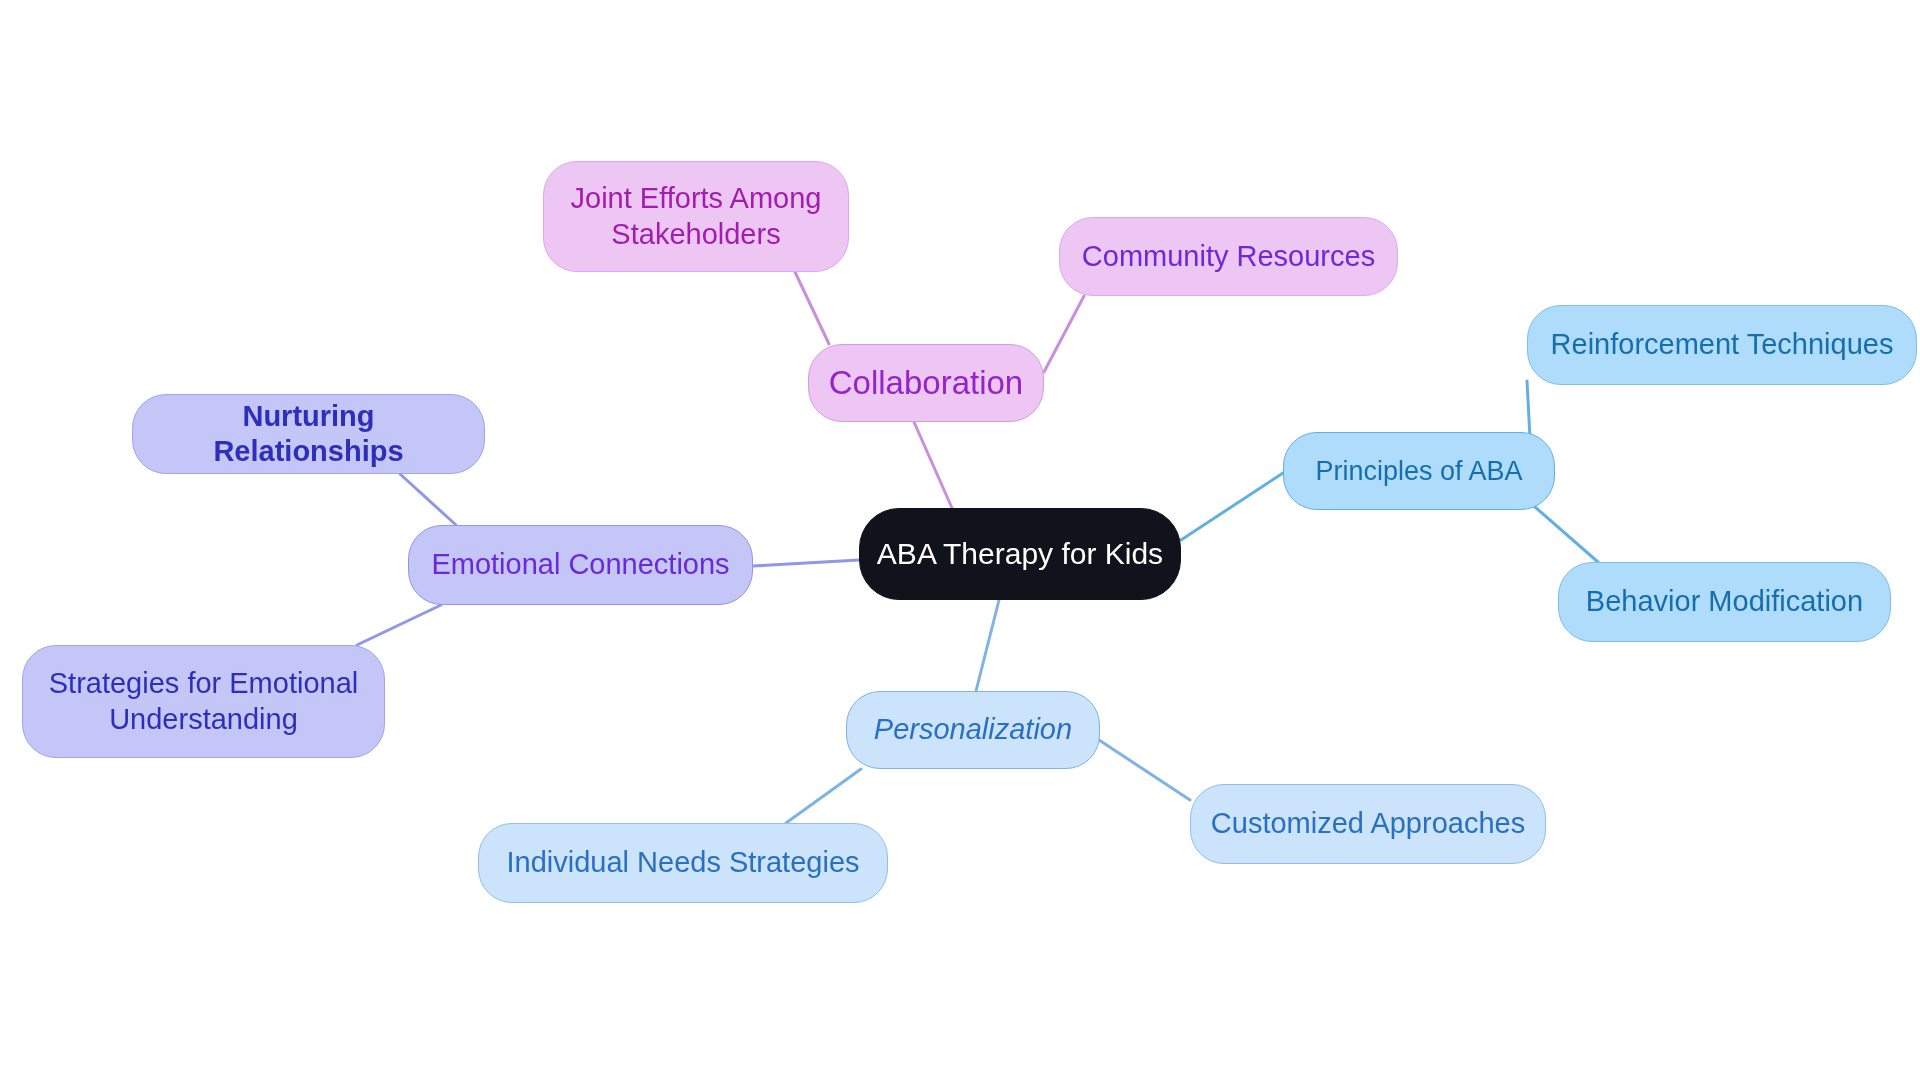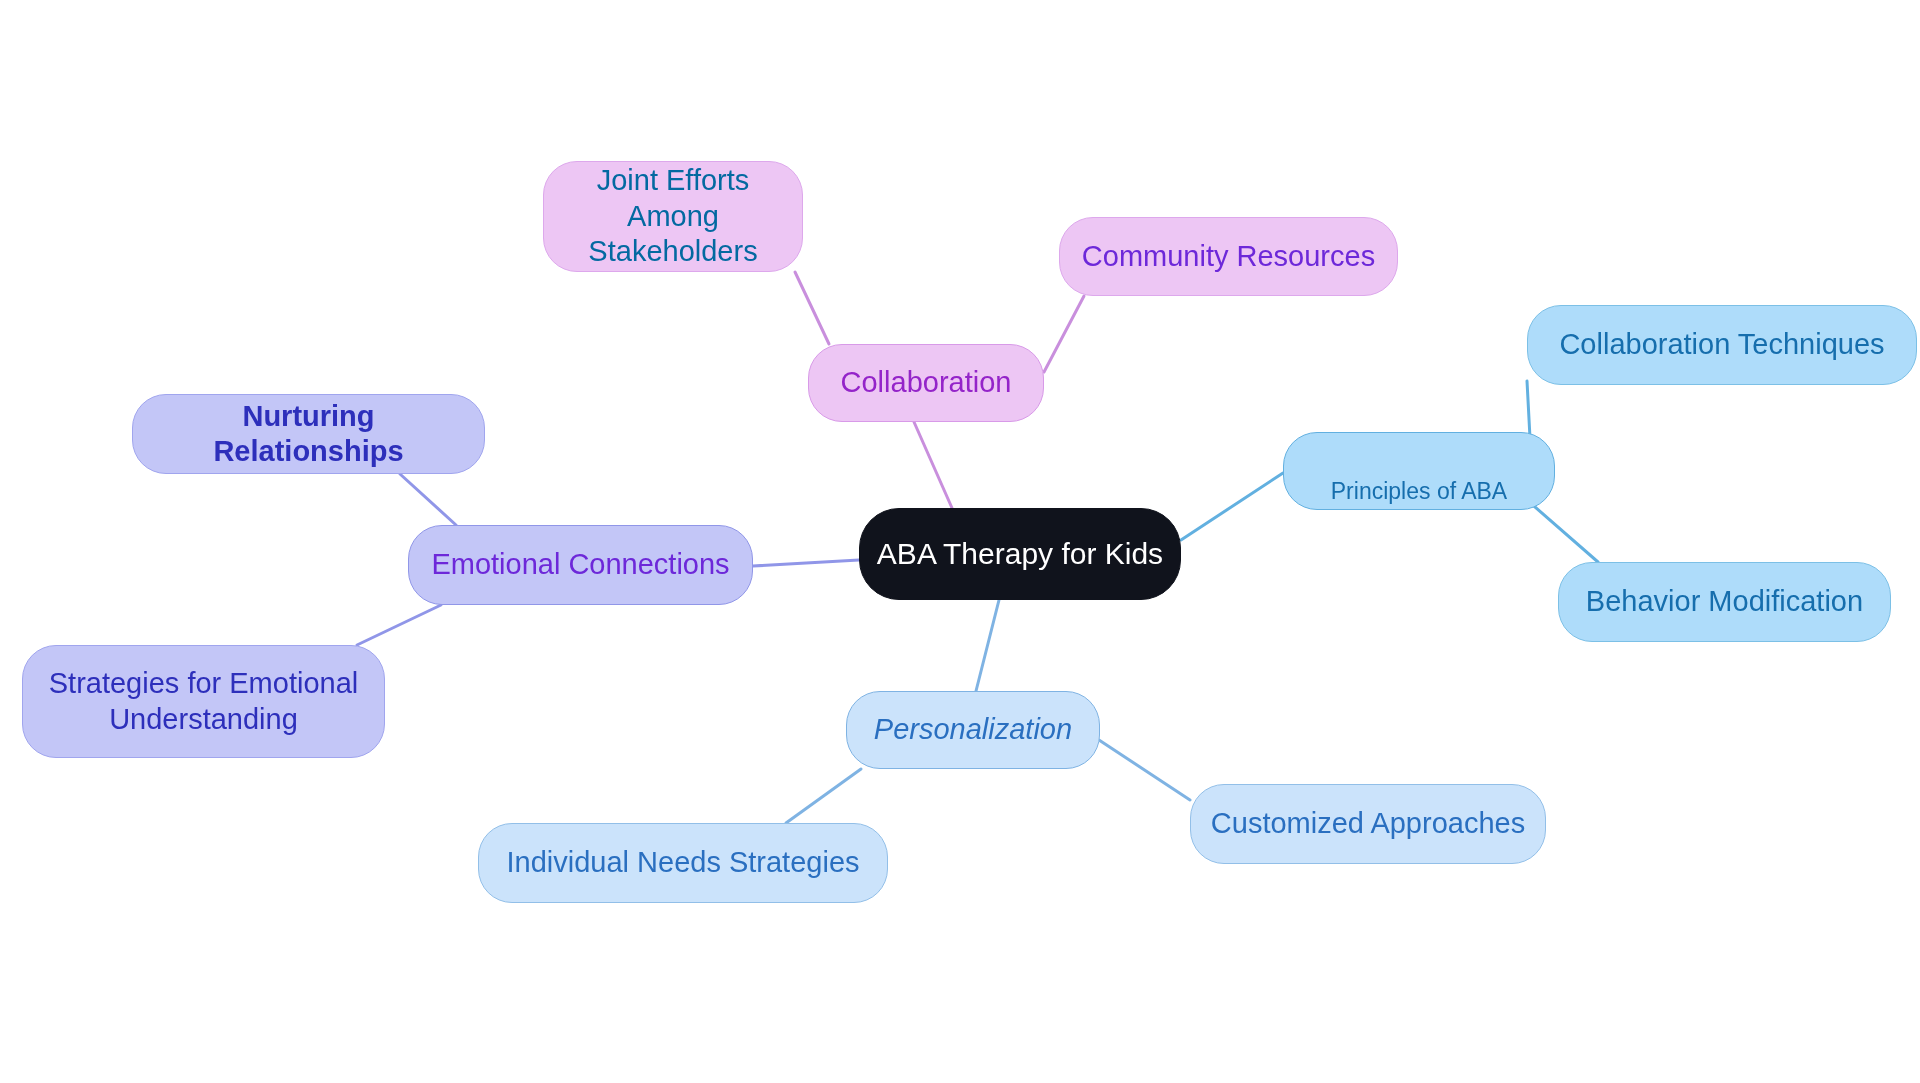--- a/index.html
+++ b/index.html
@@ -46,22 +46,21 @@
     background: #10131c;
     border-color: #10131c;
     color: #ffffff;
     font-size: 30px;
     border-radius: 40px;
   }
   .node-blue-branch {
     background: #aedcfa;
     border-color: #62b0e0;
     color: #166ead;
-    font-size: 23px;
-    align-items: flex-end;
+    font-size: 27px;
   }
   .node-blue-leaf {
     background: #aedcfa;
     border-color: #7cc0e6;
     color: #166ead;
     font-size: 29px;
   }
   .node-lightblue-branch {
     background: #cbe3fb;
     border-color: #7fb3e3;
@@ -83,21 +82,21 @@
   .node-periwinkle-leaf {
     background: #c3c6f7;
     border-color: #a0a5ee;
     color: #2d2fbb;
     font-size: 29px;
   }
   .node-pink-branch {
     background: #edc6f4;
     border-color: #d89ae8;
     color: #9424c9;
-    font-size: 29px;
+    font-size: 33px;
     align-items: center;
   }
   .node-pink-leaf {
     background: #edc6f4;
     border-color: #dda8ec;
     color: #9424c9;
     font-size: 29px;
   }
 </style>
 </head>
@@ -118,28 +117,28 @@
         <polyline points="441,605 357,645" fill="none" stroke="#9096e8" stroke-width="3" stroke-linecap="round"></polyline>
         <polyline points="952,508 914,422" fill="none" stroke="#c98fdd" stroke-width="3" stroke-linecap="round"></polyline>
         <polyline points="829,344 795,272" fill="none" stroke="#c98fdd" stroke-width="3" stroke-linecap="round"></polyline>
         <polyline points="1044,372 1084,296" fill="none" stroke="#c98fdd" stroke-width="3" stroke-linecap="round"></polyline>
       </g>
   </svg>
 
   <div id="nodes-layer">
       <div class="node node-root" style="left: 859px; top: 508px; width: 322px; height: 92px; background: rgb(16, 19, 28); color: rgb(255, 255, 255);"><span>ABA Therapy for Kids</span></div>
       <div class="node node-blue-branch" style="left: 1283px; top: 432px; width: 272px; height: 78px; background: rgb(174, 220, 250); border-color: rgb(98, 176, 224); color: rgb(22, 110, 173);"><span>Principles of ABA</span></div>
-      <div class="node node-blue-leaf" style="left: 1527px; top: 305px; width: 390px; height: 80px; background: rgb(174, 220, 250); border-color: rgb(124, 192, 230); color: rgb(22, 110, 173);"><span>Collaboration Techniques</span></div>
+      <div class="node node-blue-leaf" style="left: 1527px; top: 305px; width: 390px; height: 80px; background: rgb(174, 220, 250); border-color: rgb(124, 192, 230); color: rgb(22, 110, 173);"><span>Reinforcement Techniques</span></div>
       <div class="node node-blue-leaf" style="left: 1558px; top: 562px; width: 333px; height: 80px; background: rgb(174, 220, 250); border-color: rgb(124, 192, 230); color: rgb(22, 110, 173);"><span>Behavior Modification</span></div>
       <div class="node node-lightblue-branch" style="left: 846px; top: 691px; width: 254px; height: 78px; background: rgb(203, 227, 251); border-color: rgb(127, 179, 227); color: rgb(42, 111, 192); font-style: italic;"><span>Personalization</span></div>
       <div class="node node-lightblue-leaf" style="left: 478px; top: 823px; width: 410px; height: 80px; background: rgb(203, 227, 251); border-color: rgb(146, 191, 232); color: rgb(42, 111, 192);"><span>Individual Needs Strategies</span></div>
       <div class="node node-lightblue-leaf" style="left: 1190px; top: 784px; width: 356px; height: 80px; background: rgb(203, 227, 251); border-color: rgb(146, 191, 232); color: rgb(42, 111, 192);"><span>Customized Approaches</span></div>
       <div class="node node-periwinkle-branch" style="left: 408px; top: 525px; width: 345px; height: 80px; background: rgb(195, 198, 247); border-color: rgb(144, 150, 232); color: #6d28d9;"><span>Emotional Connections</span></div>
       <div class="node node-periwinkle-leaf" style="left: 132px; top: 394px; width: 353px; height: 80px; background: rgb(195, 198, 247); border-color: rgb(160, 165, 238); color: rgb(45, 47, 187); font-weight: bold;"><span>Nurturing Relationships</span></div>
       <div class="node node-periwinkle-leaf" style="left: 22px; top: 645px; width: 363px; height: 113px; background: rgb(195, 198, 247); border-color: rgb(160, 165, 238); color: rgb(45, 47, 187);"><span>Strategies for Emotional
 Understanding</span></div>
       <div class="node node-pink-branch" style="left: 808px; top: 344px; width: 236px; height: 78px; background: rgb(237, 198, 244); border-color: rgb(216, 154, 232); color: rgb(148, 36, 201);"><span>Collaboration</span></div>
-      <div class="node node-pink-leaf" style="left: 543px; top: 161px; width: 260px; height: 111px; background: rgb(237, 198, 244); border-color: rgb(221, 168, 236); color: #0369a1;"><span>Joint Efforts Among
+      <div class="node node-pink-leaf" style="left: 543px; top: 161px; width: 306px; height: 111px; background: rgb(237, 198, 244); border-color: rgb(221, 168, 236); color: #a21caf;"><span>Joint Efforts Among
 Stakeholders</span></div>
       <div class="node node-pink-leaf" style="left: 1059px; top: 217px; width: 339px; height: 79px; background: rgb(237, 198, 244); border-color: rgb(221, 168, 236); color: #6d28d9;"><span>Community Resources</span></div>
     </div>
 
 </div>
 
 </body></html>

